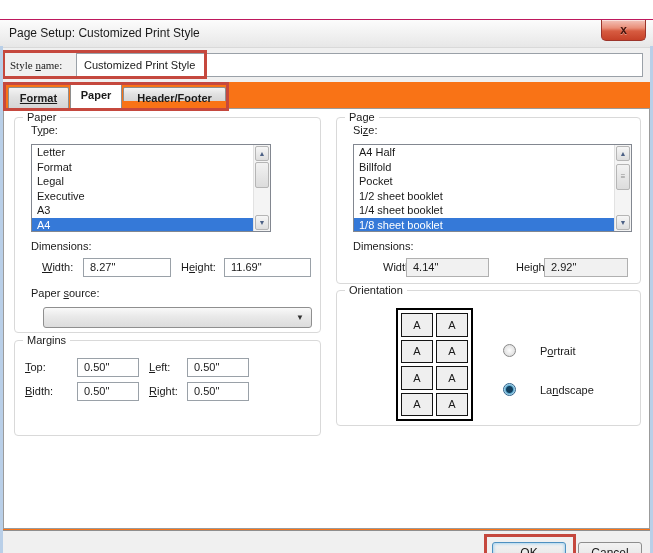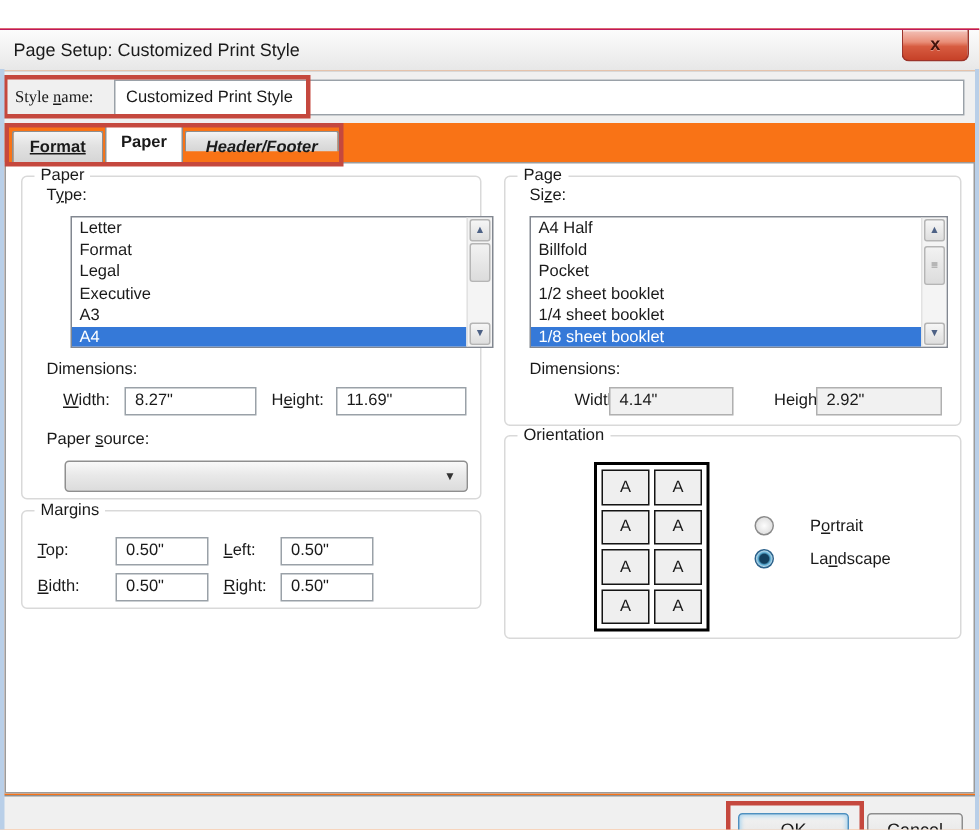--- a/index.html
+++ b/index.html
@@ -50,48 +50,48 @@
 
   
   .tab {
     position:absolute; text-align:center; font-size:11px; font-weight:bold; color:#1a1a1a;
     border:1px solid #8e8e8e; border-bottom:none; border-radius:2px 2px 0 0; cursor:pointer;
     background:linear-gradient(#f4f4f4,#e2e2e2 45%,#d5d5d5);
     z-index:6;
   }
   #tab-format { left:8px;  top:67px; width:61px;  height:21px; line-height:20px;text-decoration:underline; }
   #tab-paper  { left:70px; top:63px; width:52px;  height:26px; line-height:23px; background:#fff; z-index:8; }
-  #tab-hf     { left:123px;top:67px; width:103px; height:14px; line-height:20px;font-style:italic; }
+  #tab-hf     { left:123px;top:67px; width:103px; height:14px; line-height:20px; }
 
   #tab-page {
     position:absolute; left:3px; top:88px; width:647px; height:421px;
     background:#fff; border:1px solid #9b9b9b; z-index:5;
   }
 
   
   .groupbox {
     position:absolute; border:1px solid #d9d9d9; border-radius:4px; z-index:10;
   }
   .group-title {
     position:absolute; top:-7px; left:8px; background:#fff; padding:0 4px;
     font-size:11px; color:#1a1a1a; white-space:nowrap;
   }
   #group-paper       { left:14px;  top:97px;  width:307px; height:216px; }
   #group-page        { left:336px; top:97px;  width:305px; height:167px; }
-  #group-margins     { left:14px;  top:320px; width:307px; height:66px;text-decoration:underline;  }
+  #group-margins     { left:14px;  top:320px; width:307px; height:96px;text-decoration:underline;  }
   #group-orientation { left:336px; top:270px; width:305px; height:136px; }
 
   .lbl { position:absolute; font-size:11px; color:#1a1a1a; white-space:nowrap; }
   .u { text-decoration:underline; }
 
   
   .listbox {
     position:absolute; background:#fff; border:1px solid #828790; overflow:hidden;
   }
-  #paper-list { left:32px; top:26px; width:282px; height:88px; }
+  #paper-list { left:16px; top:26px; width:240px; height:88px; }
   #page-list  { left:16px; top:26px; width:279px; height:88px; }
   .lb-item {
     height:14.6px; line-height:14.6px; font-size:11px; padding-left:5px;
     color:#1a1a1a; cursor:default; width:calc(100% - 17px); white-space:nowrap;
   }
   .lb-item.selected { background:#3579d8; color:#fff; }
   .scrollbar {
     position:absolute; right:0; top:0; bottom:0; width:17px; background:#f4f4f4;
     border-left:1px solid #e2e2e2;
   }
@@ -137,21 +137,21 @@
     display:grid; grid-template-columns:1fr 1fr; grid-template-rows:repeat(4,1fr); gap:3px;
   }
   .o-cell {
     background:#efefef; border:1px solid #141414;
     display:flex; align-items:center; justify-content:center;
     font-size:11px; color:#1a1a1a;
   }
 
   .radio-row { position:absolute; left:166px; display:flex; align-items:center; cursor:pointer; }
   #radio-portrait-row  { top:53px; }
-  #radio-landscape-row { top:75px; }
+  #radio-landscape-row { top:92px; }
   .radio {
     width:13px; height:13px; border-radius:50%;
     border:1px solid #8a8a8a; background:radial-gradient(#fdfdfd,#d5d5d5);
     display:inline-block;
   }
   .radio.checked {
     border-color:#2c628b;
     background:radial-gradient(circle at 50% 50%, #123f5e 0 3px, #57a8cf 4px, #e9f4fb 6px);
   }
   .radio-row .lbl-inline { font-size:11px; color:#1a1a1a; margin-left:5px;padding-left:19px; }

